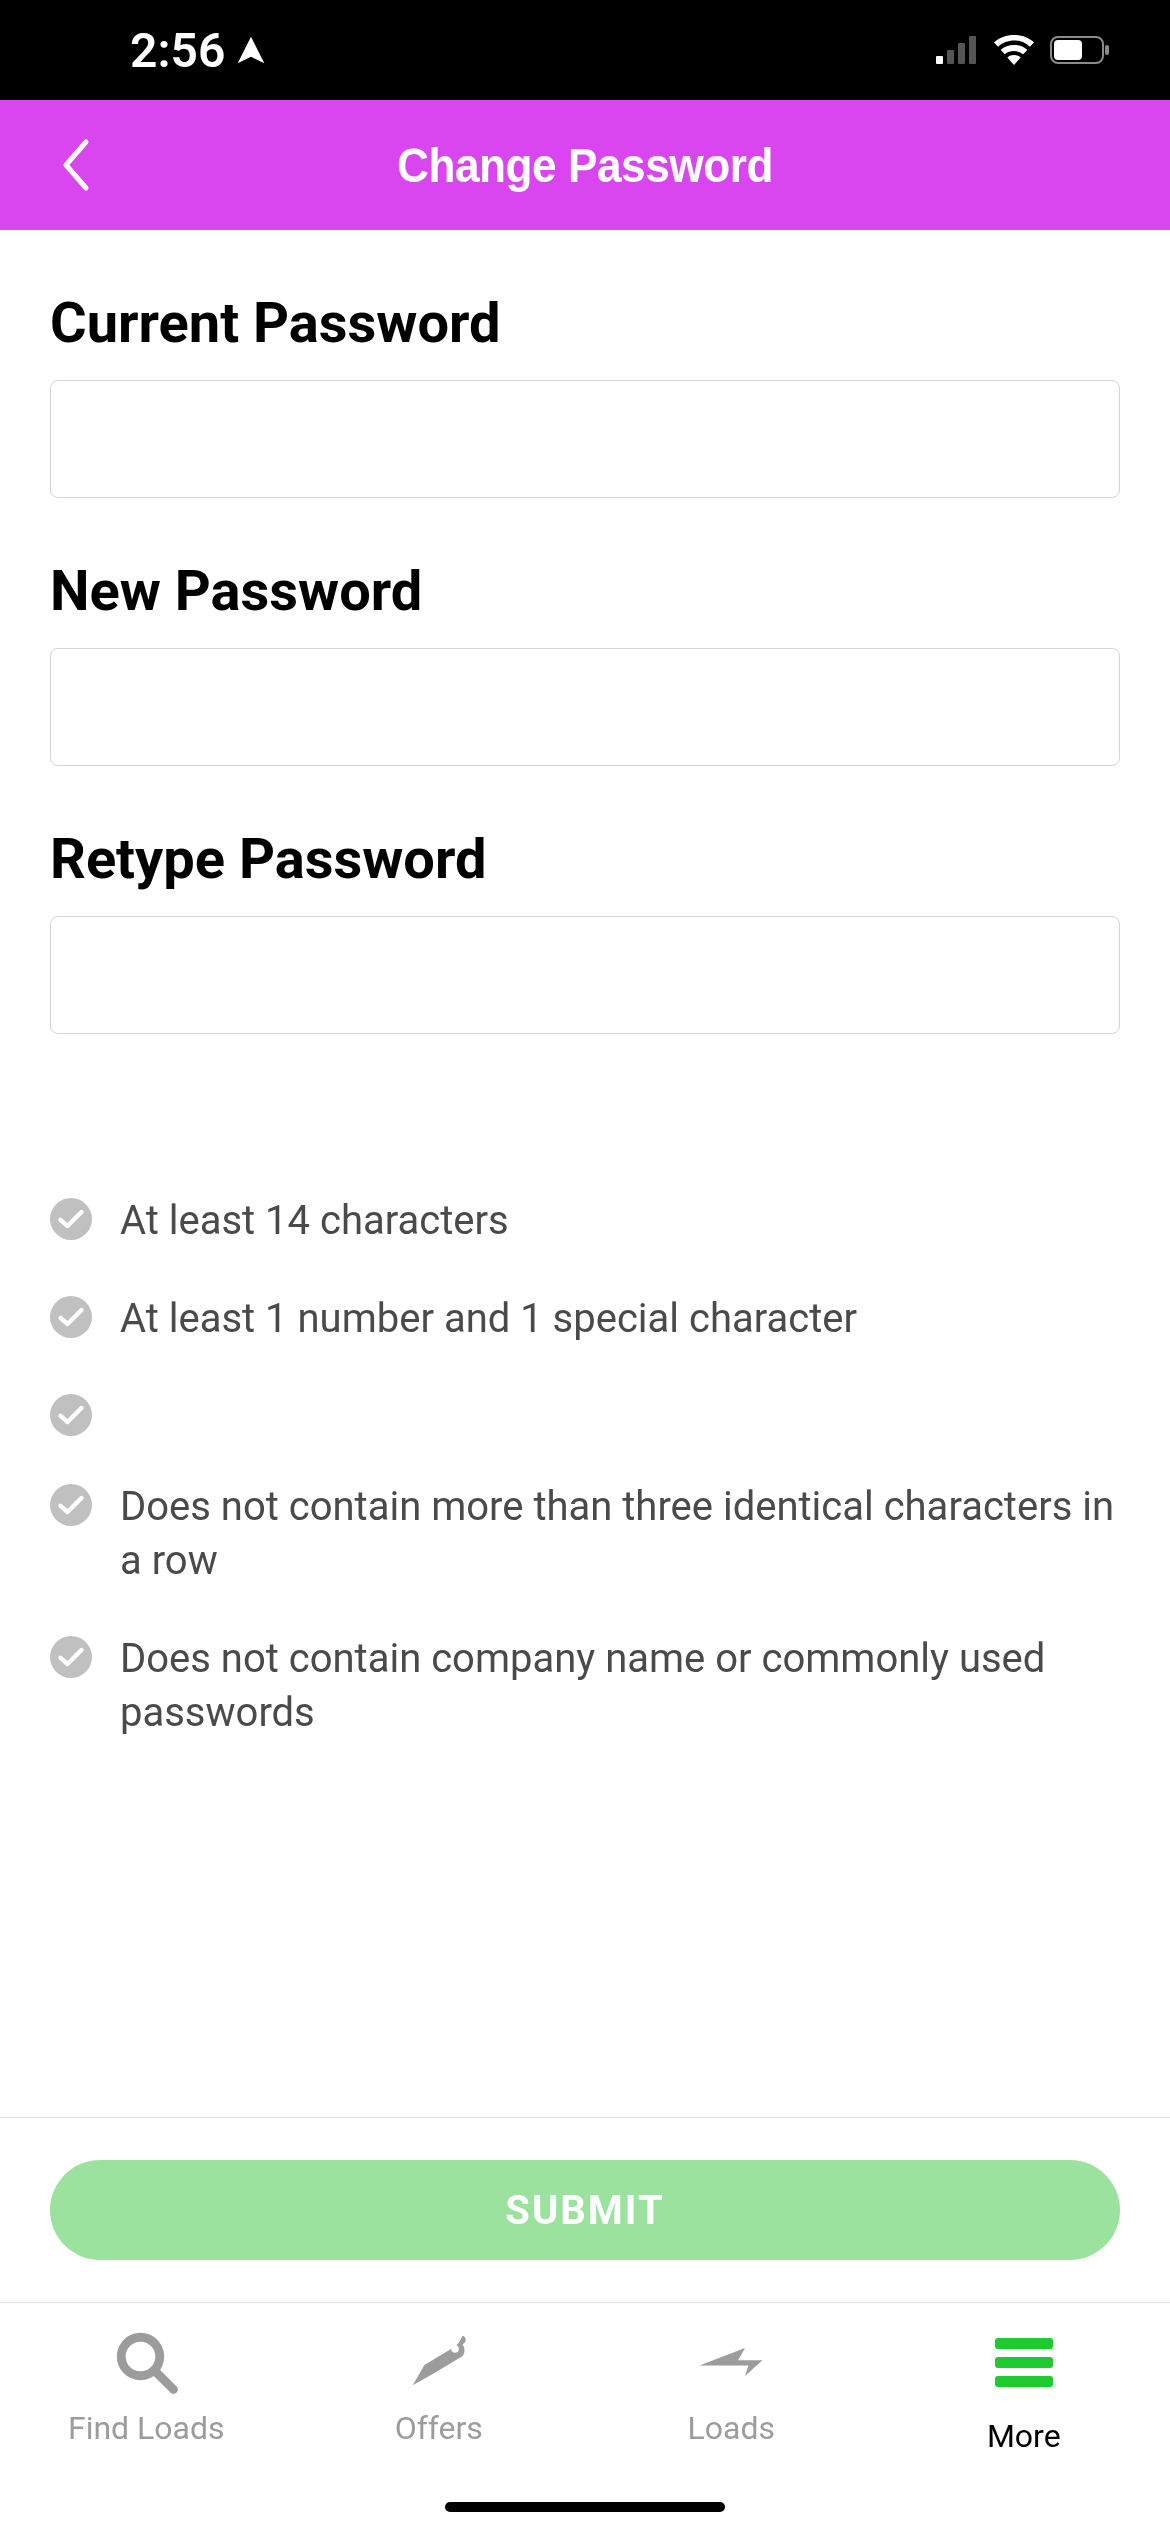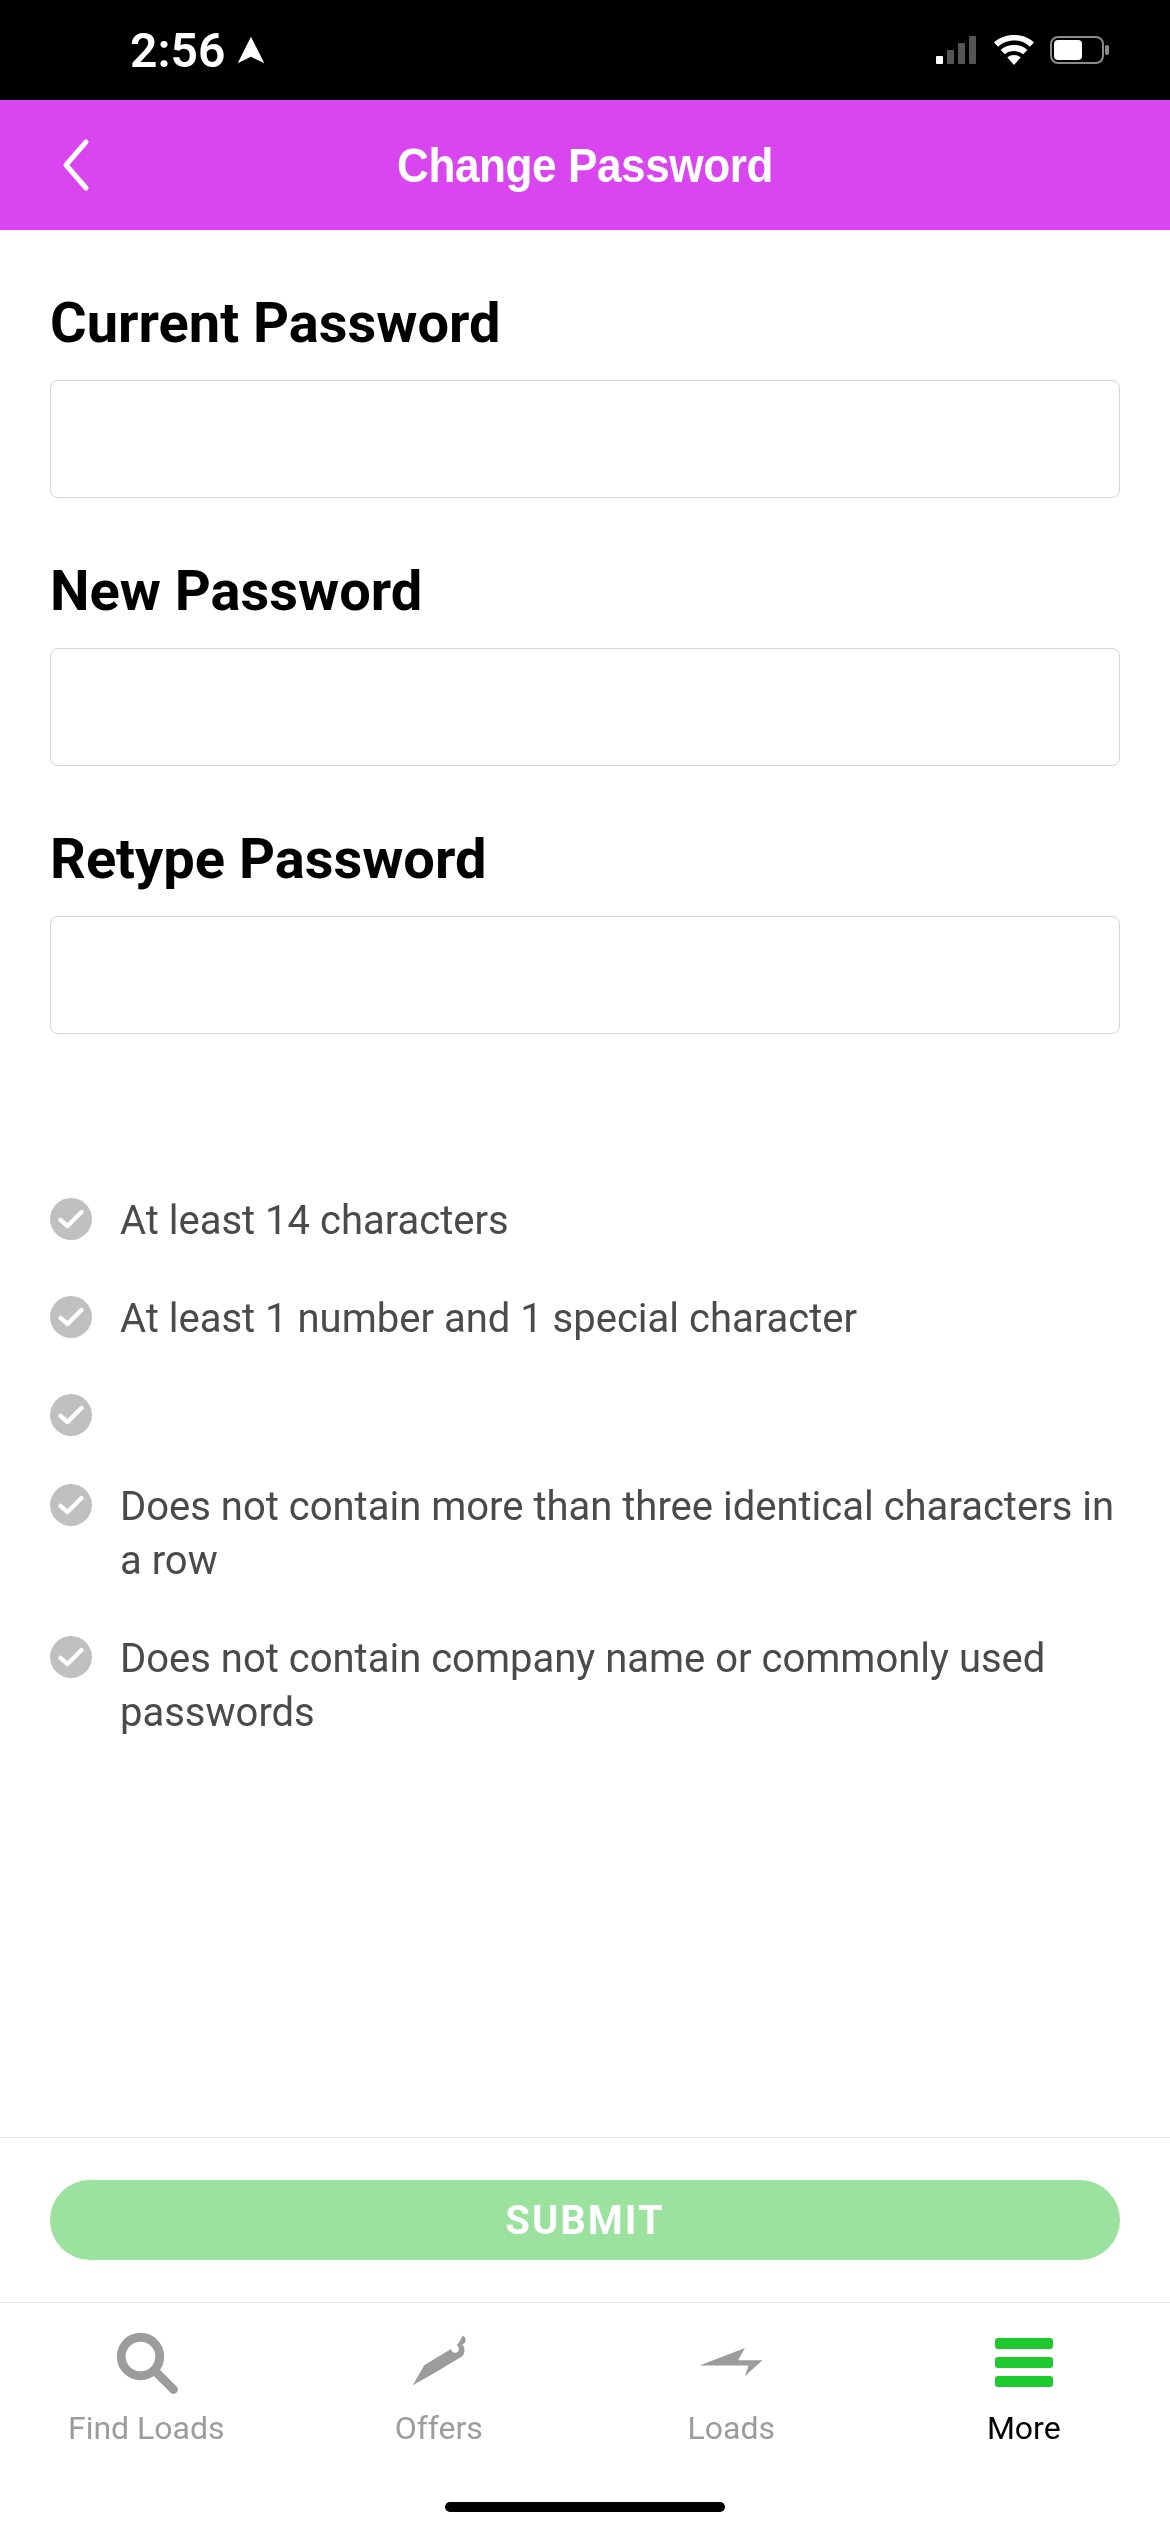--- a/index.html
+++ b/index.html
@@ -110,21 +110,21 @@
       color: #4a4a4a;
       line-height: 1.35;
     }
     .submit-container {
       border-top: 1px solid #e0e0e0;
       padding: 42px 50px;
       margin-top: auto;
     }
     .submit-btn {
       width: 100%;
-      height: 80px;
+      height: 100px;
       border: none;
       border-radius: 53px;
       background: #9be29e;
       color: #ffffff;
       font-size: 40px;
       font-weight: 700;
       letter-spacing: 2px;
       cursor: pointer;
     }
     .tab-bar {
@@ -147,20 +147,21 @@
       display: flex;
       align-items: center;
       justify-content: center;
     }
     .tab-label {
       font-size: 32px;
       color: #9c9c9c;
     }
     .tab-item.active .tab-label {
       color: #000000;
+      margin-top: 8px;
     }
     .home-indicator {
       position: absolute;
       bottom: 20px;
       left: 50%;
       transform: translateX(-50%);
       width: 280px;
       height: 10px;
       background: #000000;
       border-radius: 10px;

